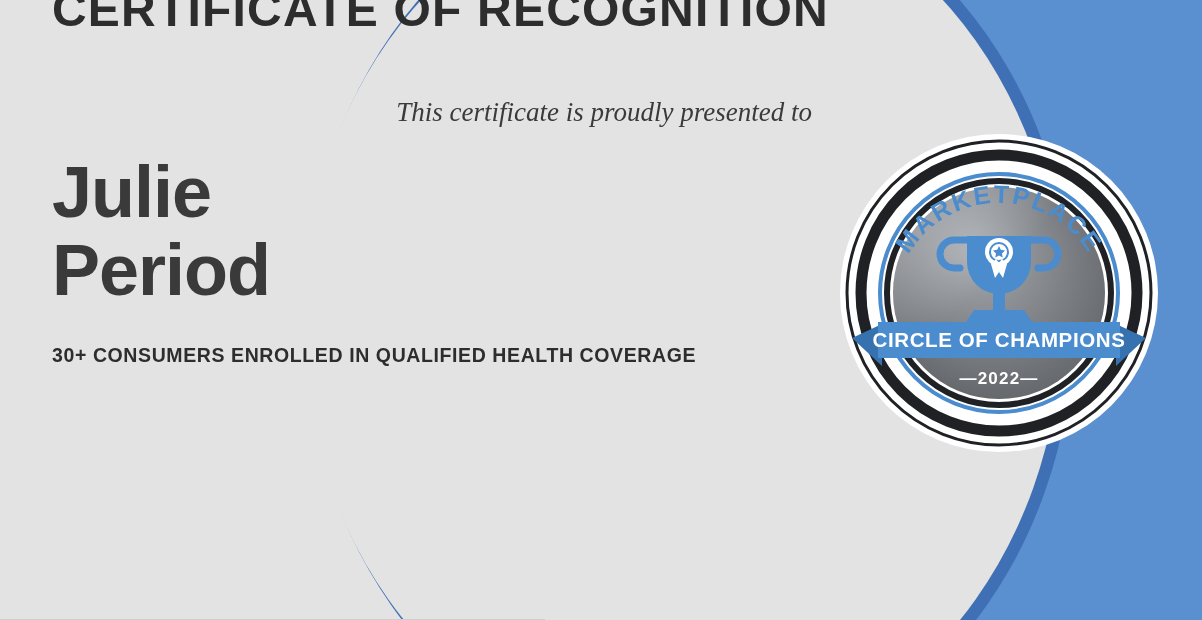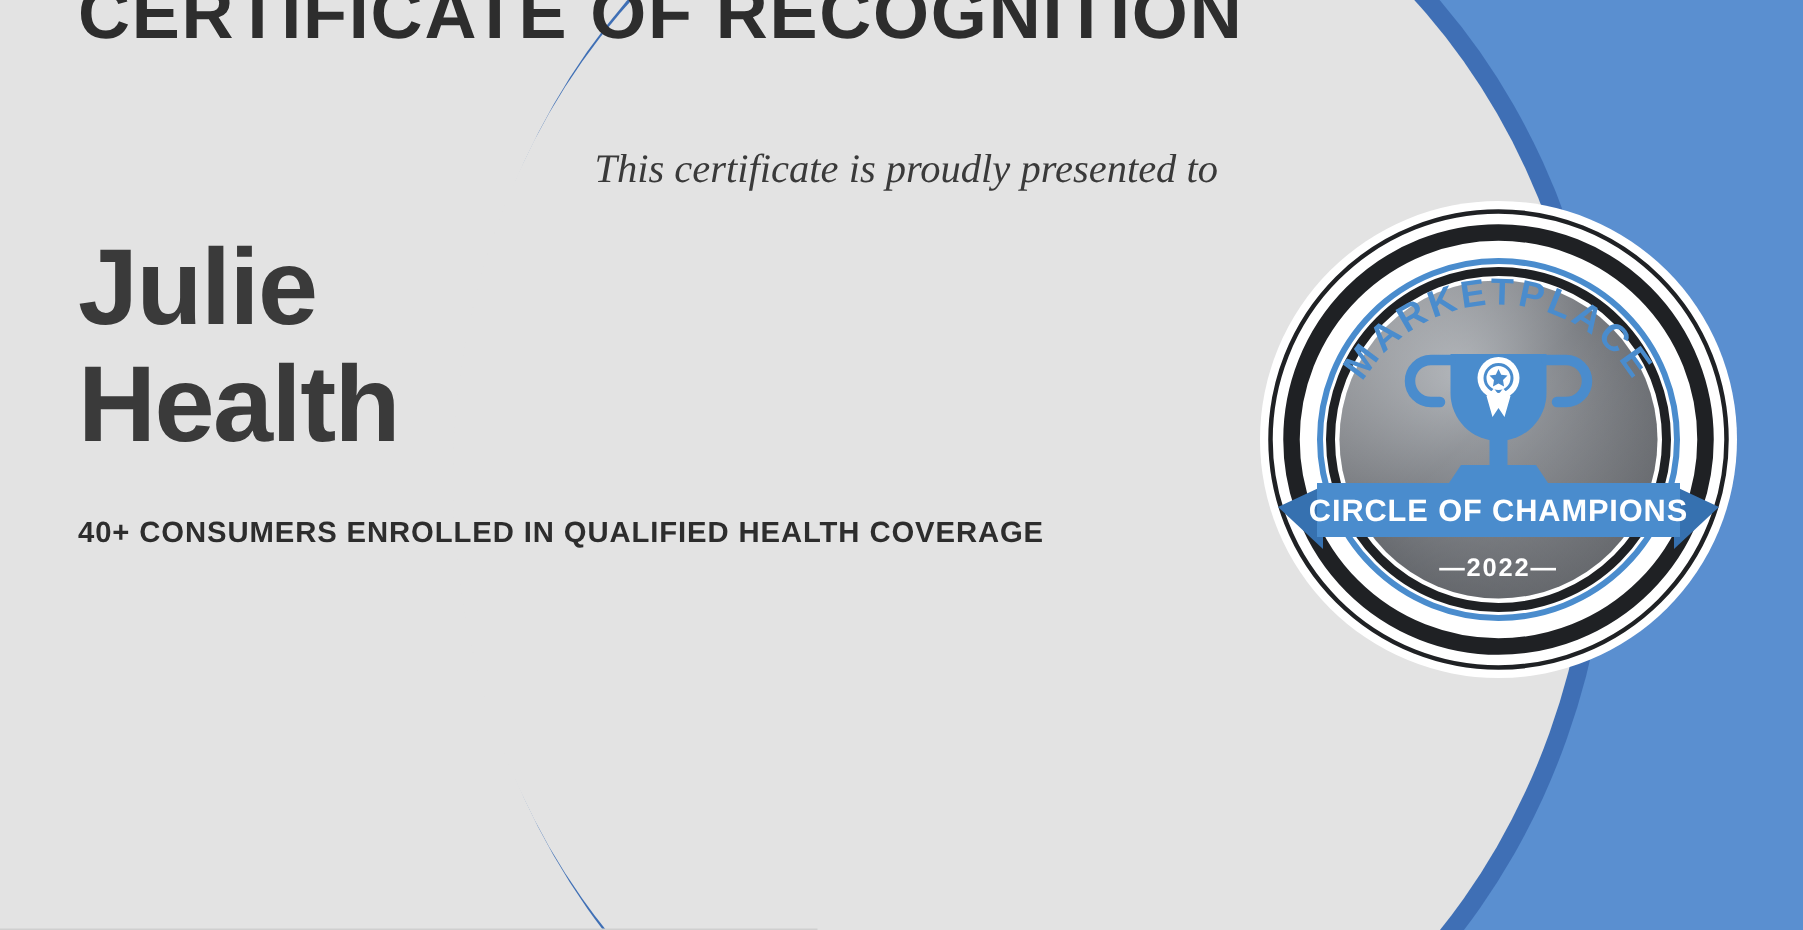--- a/index.html
+++ b/index.html
@@ -146,23 +146,23 @@
 
   <div class="blue-panel"></div>
   <div class="swoosh-navy"></div>
   <div class="swoosh-outer"></div>
 
   <div class="content">
     <h1 class="cert-title">CERTIFICATE OF RECOGNITION</h1>
     <div class="presented-to">This certificate is proudly presented to</div>
     <div class="recipient">
       <span class="line">Julie</span>
-      <span class="line">Health</span>
+      <span class="line">Period</span>
     </div>
-    <div class="achievement">40+ CONSUMERS ENROLLED IN QUALIFIED HEALTH COVERAGE</div>
+    <div class="achievement">30+ CONSUMERS ENROLLED IN QUALIFIED HEALTH COVERAGE</div>
   </div>
 
   <div class="seal">
     <svg width="322" height="322" viewBox="0 0 322 322" xmlns="http://www.w3.org/2000/svg">
       <defs>
         <radialGradient id="domeGrad" cx="38%" cy="30%" r="78%">
           <stop offset="0%" stop-color="#a9adb2"></stop>
           <stop offset="55%" stop-color="#76797e"></stop>
           <stop offset="100%" stop-color="#4c4f54"></stop>
         </radialGradient>

